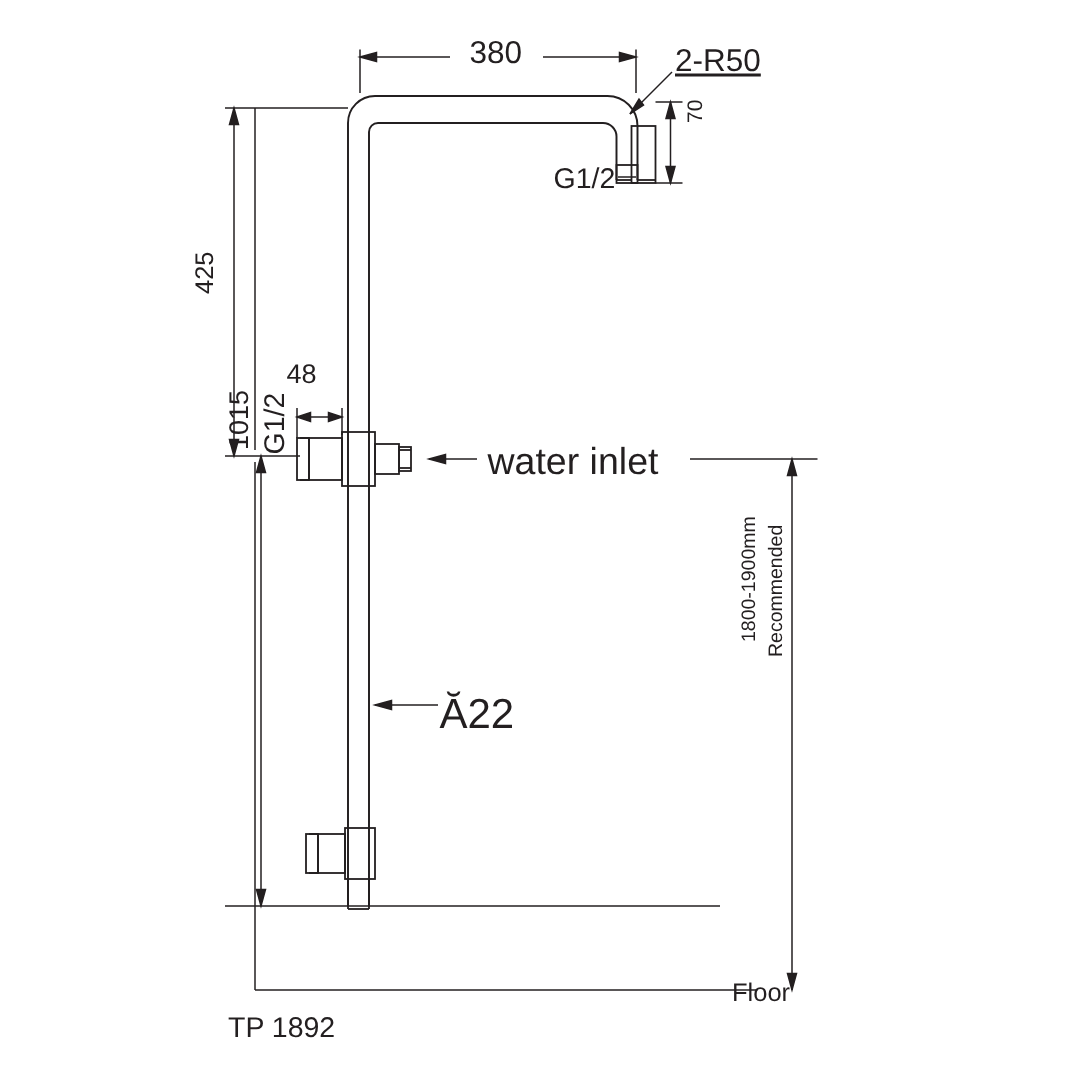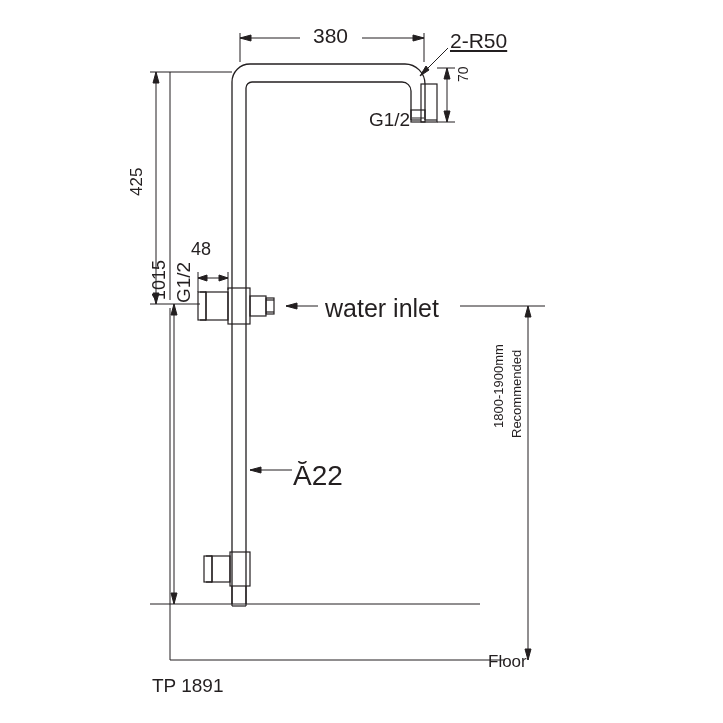--- a/index.html
+++ b/index.html
@@ -179,15 +179,15 @@
   <div class="lbl lbl-g12a">G1/2</div>
   <div class="lbl lbl-425">425</div>
   <div class="lbl lbl-1015">1015</div>
   <div class="lbl lbl-48">48</div>
   <div class="lbl lbl-g12b">G1/2</div>
   <div class="lbl lbl-inlet">water inlet</div>
   <div class="lbl lbl-dia">Ă22</div>
   <div class="lbl lbl-rec">1800-1900mm</div>
   <div class="lbl lbl-rec2">Recommended</div>
   <div class="lbl lbl-floor">Floor</div>
-  <div class="lbl lbl-model">TP 1891</div>
+  <div class="lbl lbl-model">TP 1892</div>
 
 </div>
 
 </body></html>

